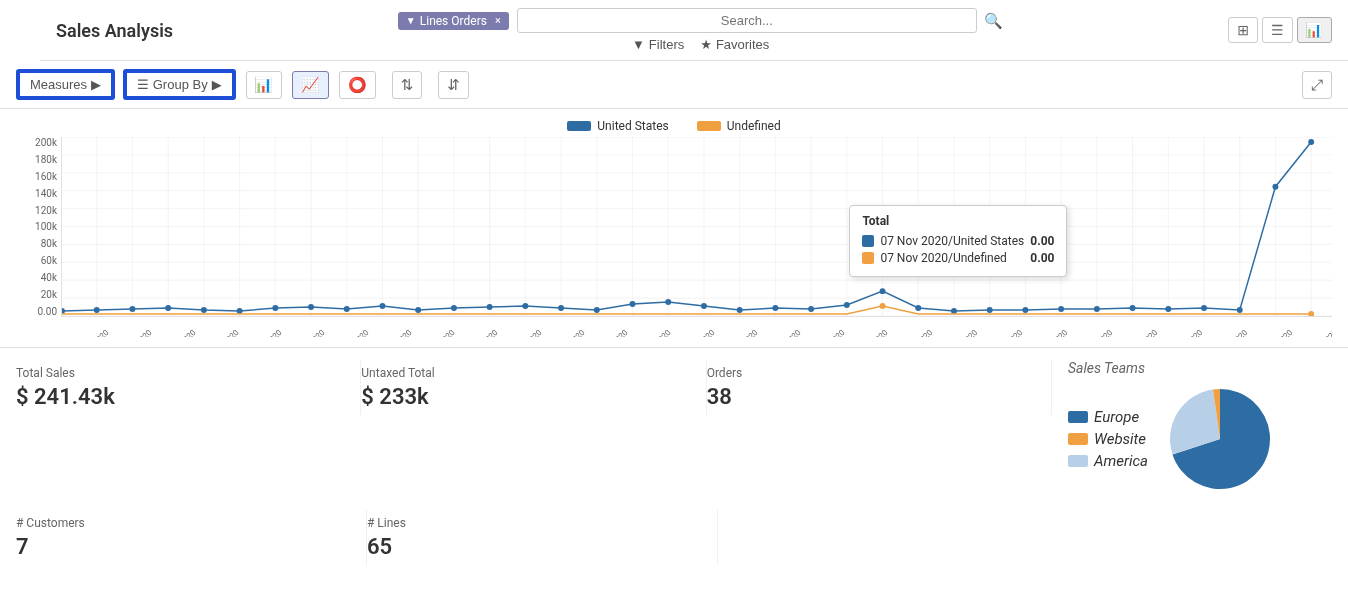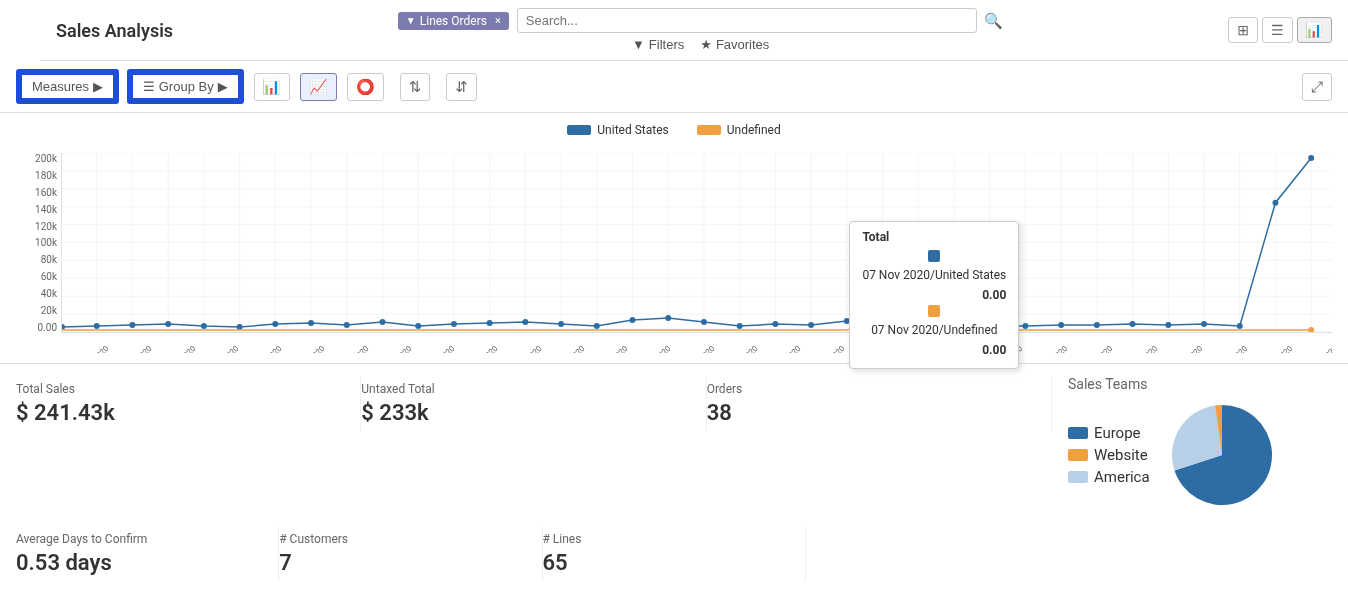--- a/index.html
+++ b/index.html
@@ -5,58 +5,58 @@
     * { box-sizing: border-box; margin: 0; padding: 0; }
     body { font-family: -apple-system, BlinkMacSystemFont, 'Segoe UI', Roboto, sans-serif; background: #fff; color: #333; font-size: 13px; }
 
     .header { display: flex; align-items: center; padding: 8px 16px; border-bottom: 1px solid #e0e0e0; gap: 12px; margin-left: 40px; }
     .page-title { font-size: 18px; font-weight: 600; color: #333; flex: 0 0 auto; }
     .header-center { display: flex; flex-direction: column; align-items: center; flex: 1; gap: 4px; }
     .search-row { display: flex; align-items: center; gap: 8px; }
     .filter-tag { display: flex; align-items: center; background: #7c7bad; color: #fff; border-radius: 3px; padding: 2px 8px; font-size: 12px; gap: 4px; }
     .filter-tag-icon { font-size: 10px; }
     .filter-tag-close { cursor: pointer; font-size: 11px; margin-left: 4px; }
-    .search-input { border: 1px solid #ccc; border-radius: 3px; padding: 4px 8px; font-size: 13px; width: 460px; outline: none; }
+    .search-input { border: 1px solid #ccc; border-radius: 3px; padding: 4px 8px; font-size: 13px; width: 460px; outline: none; text-align: center; }
     .search-btn { background: none; border: none; cursor: pointer; color: #666; font-size: 15px; }
     .filter-row { display: flex; align-items: center; gap: 16px; font-size: 13px; color: #555; }
     .filter-btn { display: flex; align-items: center; gap: 4px; cursor: pointer; background: none; border: none; color: #555; font-size: 13px; }
     .header-right { display: flex; align-items: center; gap: 4px; }
     .view-btn { background: #fff; border: 1px solid #ccc; border-radius: 3px; padding: 4px 8px; cursor: pointer; color: #666; font-size: 14px; }
     .view-btn.active { background: #f0f0f0; border-color: #aaa; }
 
     .toolbar { display: flex; align-items: center; padding: 8px 16px; border-bottom: 1px solid #e0e0e0; gap: 8px; }
-    .toolbar-btn { display: flex; align-items: center; gap: 4px; border: 6px solid #1d4ed8; border-radius: 3px; padding: 4px 10px; background: #fff; cursor: pointer; font-size: 13px; color: #555; }
+    .toolbar-btn { display: flex; align-items: center; gap: 4px; border: 4px solid #1d4ed8; border-radius: 3px; padding: 4px 10px; background: #fff; cursor: pointer; font-size: 13px; color: #555; }
     .chart-type-btn { border: 1px solid #ccc; border-radius: 3px; padding: 4px 8px; background: #fff; cursor: pointer; color: #666; font-size: 15px; margin-left: 2px; }
     .chart-type-btn.active { background: #e8f0fe; border-color: #7c7bad; color: #7c7bad; }
     .sort-btn { border: 1px solid #ccc; border-radius: 3px; padding: 4px 8px; background: #fff; cursor: pointer; color: #666; font-size: 15px; margin-left: 8px; }
     .expand-btn { border: 1px solid #ccc; border-radius: 3px; padding: 4px 8px; background: #fff; cursor: pointer; color: #666; font-size: 15px; margin-left: auto; }
 
     .chart-area { padding: 10px 16px; position: relative; }
-    .legend { display: flex; align-items: center; justify-content: center; gap: 28px; margin-bottom: 16px; }
+    .legend { display: flex; align-items: center; justify-content: center; gap: 28px; margin-bottom: 4px; }
     .legend-item { display: flex; align-items: center; gap: 6px; font-size: 12px; }
     .legend-color { width: 24px; height: 10px; border-radius: 2px; }
 
     .chart-container { position: relative; width: 100%; height: 200px; }
     .y-axis { position: absolute; left: 0; top: 0; bottom: 20px; width: 45px; display: flex; flex-direction: column; justify-content: space-between; align-items: flex-end; padding-right: 4px; font-size: 10px; color: #666; }
     .chart-plot { position: absolute; left: 45px; right: 0; top: 0; bottom: 20px; border-left: 1px solid #e0e0e0; border-bottom: 1px solid #e0e0e0; overflow: visible; }
     .x-axis { position: absolute; left: 45px; right: 0; bottom: 0; height: 20px; display: flex; justify-content: space-between; align-items: flex-end; font-size: 8px; color: #666; overflow: hidden; }
     .x-label { transform: rotate(-45deg); transform-origin: top right; white-space: nowrap; font-size: 8px; }
 
     .tooltip-box { position: absolute; background: #fff; border: 1px solid #ccc; border-radius: 4px; padding: 8px 12px; font-size: 12px; box-shadow: 2px 2px 6px rgba(0,0,0,0.15); z-index: 10; left: 62%; top: 38%; }
     .tooltip-title { font-weight: bold; margin-bottom: 6px; }
-    .tooltip-row { display: flex; align-items: center; gap: 6px; margin-bottom: 3px; flex-direction: column; }
+    .tooltip-row { display: flex; align-items: center; gap: 6px; margin-bottom: 3px; }
     .tooltip-color { width: 12px; height: 12px; border-radius: 2px; flex-shrink: 0; }
     .tooltip-value { margin-left: auto; font-weight: bold; }
 
     .metrics-row { display: flex; align-items: flex-start; padding: 12px 16px; gap: 0; border-top: 1px solid #e0e0e0; }
     .metric-block { flex: 1; padding: 6px 16px 6px 0; border-right: 1px solid #f0f0f0; }
     .metric-block:last-child { border-right: none; }
     .metric-label { font-size: 12px; color: #666; margin-bottom: 4px; }
     .metric-value { font-size: 22px; font-weight: 600; color: #333; }
-    .sales-teams-block { flex: 0 0 280px; padding-left: 16px; }
+    .sales-teams-block { flex: 0 0 280px; padding-left: 16px; font-style: italic; }
     .sales-teams-title { font-size: 14px; color: #666; margin-bottom: 8px; }
     .pie-area { display: flex; align-items: center; gap: 12px; }
     .pie-legend { display: flex; flex-direction: column; gap: 4px; }
     .pie-legend-item { display: flex; align-items: center; gap: 6px; font-size: 15px; }
     .pie-legend-color { width: 20px; height: 12px; border-radius: 2px; }
 
     .metrics-row2 { display: flex; align-items: flex-start; padding: 4px 16px 12px; gap: 0; }
     .metric-block2 { flex: 1; padding: 6px 16px 6px 0; border-right: 1px solid #f0f0f0; }
     .metric-block2:last-child { border-right: none; }
   </style>
@@ -323,24 +323,20 @@
         <path d="M0,0 L-47.5,15.5 A50,50 0 0,1 -7,-49.5 Z" fill="#b8cfe8"></path>
 
         <path d="M0,0 L-7,-49.5 A50,50 0 0,1 0,-50 Z" fill="#f0a040"></path>
       </svg>
     </div>
   </div>
 </div>
 
 <div class="metrics-row2">
   <div class="metric-block2">
-    <div class="metric-label">Average Days to Confirm</div>
-    <div class="metric-value">0.53 days</div>
-  </div>
-  <div class="metric-block2">
     <div class="metric-label"># Customers</div>
     <div class="metric-value">7</div>
   </div>
   <div class="metric-block2">
     <div class="metric-label"># Lines</div>
     <div class="metric-value">65</div>
   </div>
   <div style="flex:1;"></div>
   <div style="flex:0 0 280px;"></div>
 </div>

